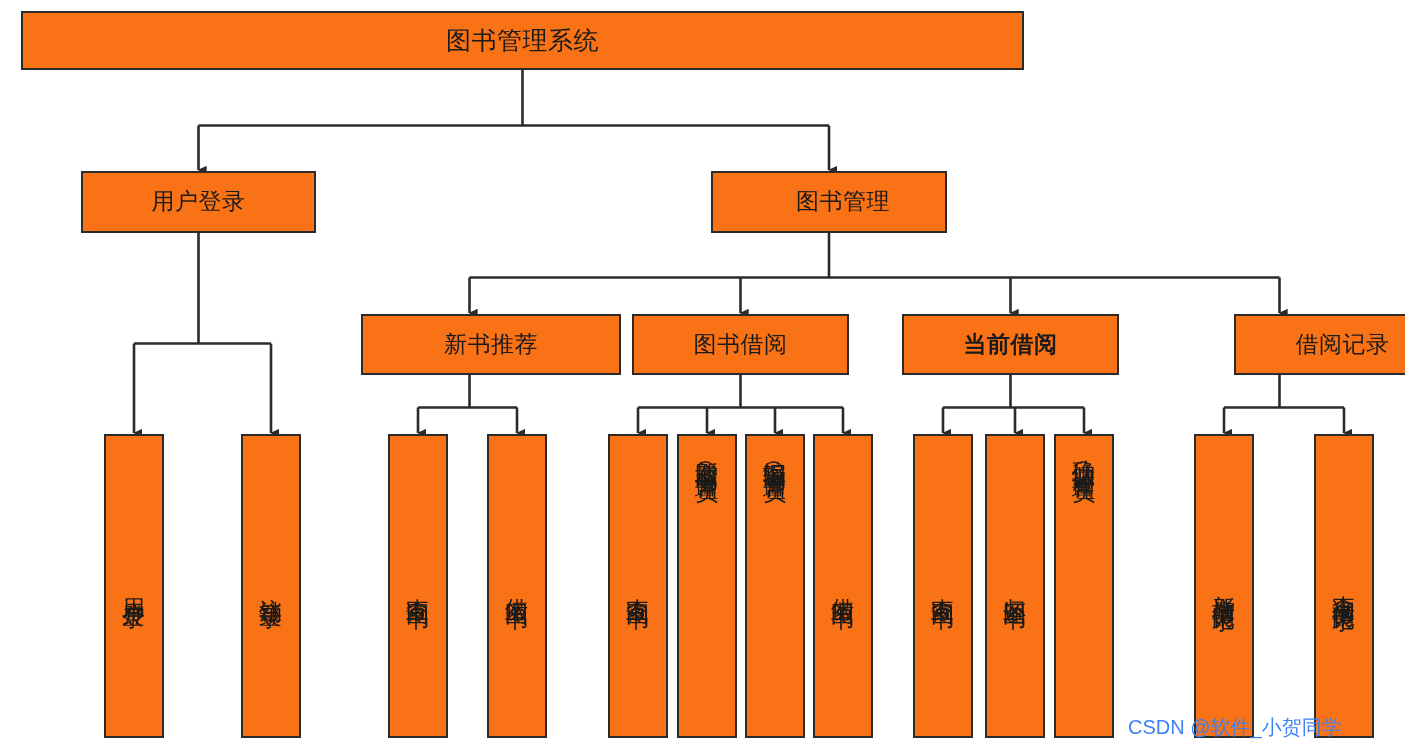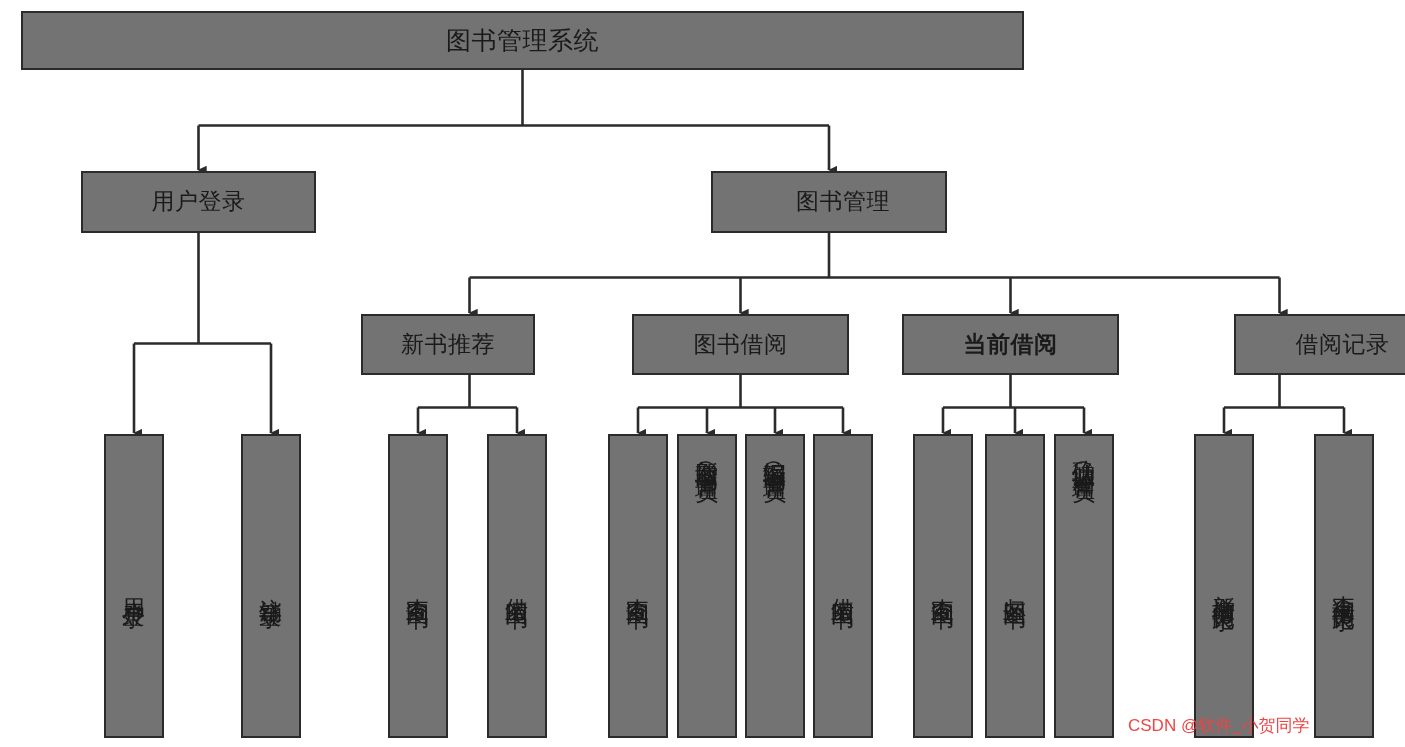--- a/index.html
+++ b/index.html
@@ -22,21 +22,21 @@
     position: absolute;
     left: 0;
     top: 0;
     width: 1405px;
     height: 747px;
     pointer-events: none;
   }
   .node {
     position: absolute;
     box-sizing: border-box;
-    background: #737373;
+    background: #f97316;
     border: 2px solid #2b2b2b;
     display: flex;
     align-items: center;
     justify-content: center;
     color: #1a1a1a;
     z-index: 2;
   }
   .node-label {
     display: block;
     text-align: center;
@@ -66,22 +66,22 @@
     text-orientation: upright;
     font-size: 23px;
     line-height: 1.22;
     letter-spacing: 3px;
     white-space: nowrap;
   }
   .watermark {
     position: absolute;
     left: 1128px;
     top: 714px;
-    font-size: 17px;
-    color: #ef4444;
+    font-size: 20px;
+    color: #3b82f6;
     white-space: nowrap;
     z-index: 3;
     font-family: "Liberation Sans", "DejaVu Sans", sans-serif;
   }
 </style>
 </head>
 <body>
 
 <div id="diagram-root">
 
@@ -133,21 +133,21 @@
   </div>
 
   <div class="node horiz" style="left:81px; top:171px; width:235px; height:62px;">
     <span class="node-label">用户登录</span>
   </div>
 
   <div class="node horiz" style="left:711px; top:171px; width:236px; height:62px;padding-left:28px;">
     <span class="node-label">图书管理</span>
   </div>
 
-  <div class="node horiz" style="left:361px; top:314px; width:174px; height:61px;">
+  <div class="node horiz" style="left:361px; top:314px; width:260px; height:61px;">
     <span class="node-label">新书推荐</span>
   </div>
 
   <div class="node horiz" style="left:632px; top:314px; width:217px; height:61px;">
     <span class="node-label">图书借阅</span>
   </div>
 
   <div class="node horiz" style="left:902px; top:314px; width:217px; height:61px;font-weight:bold;">
     <span class="node-label">当前借阅</span>
   </div>

